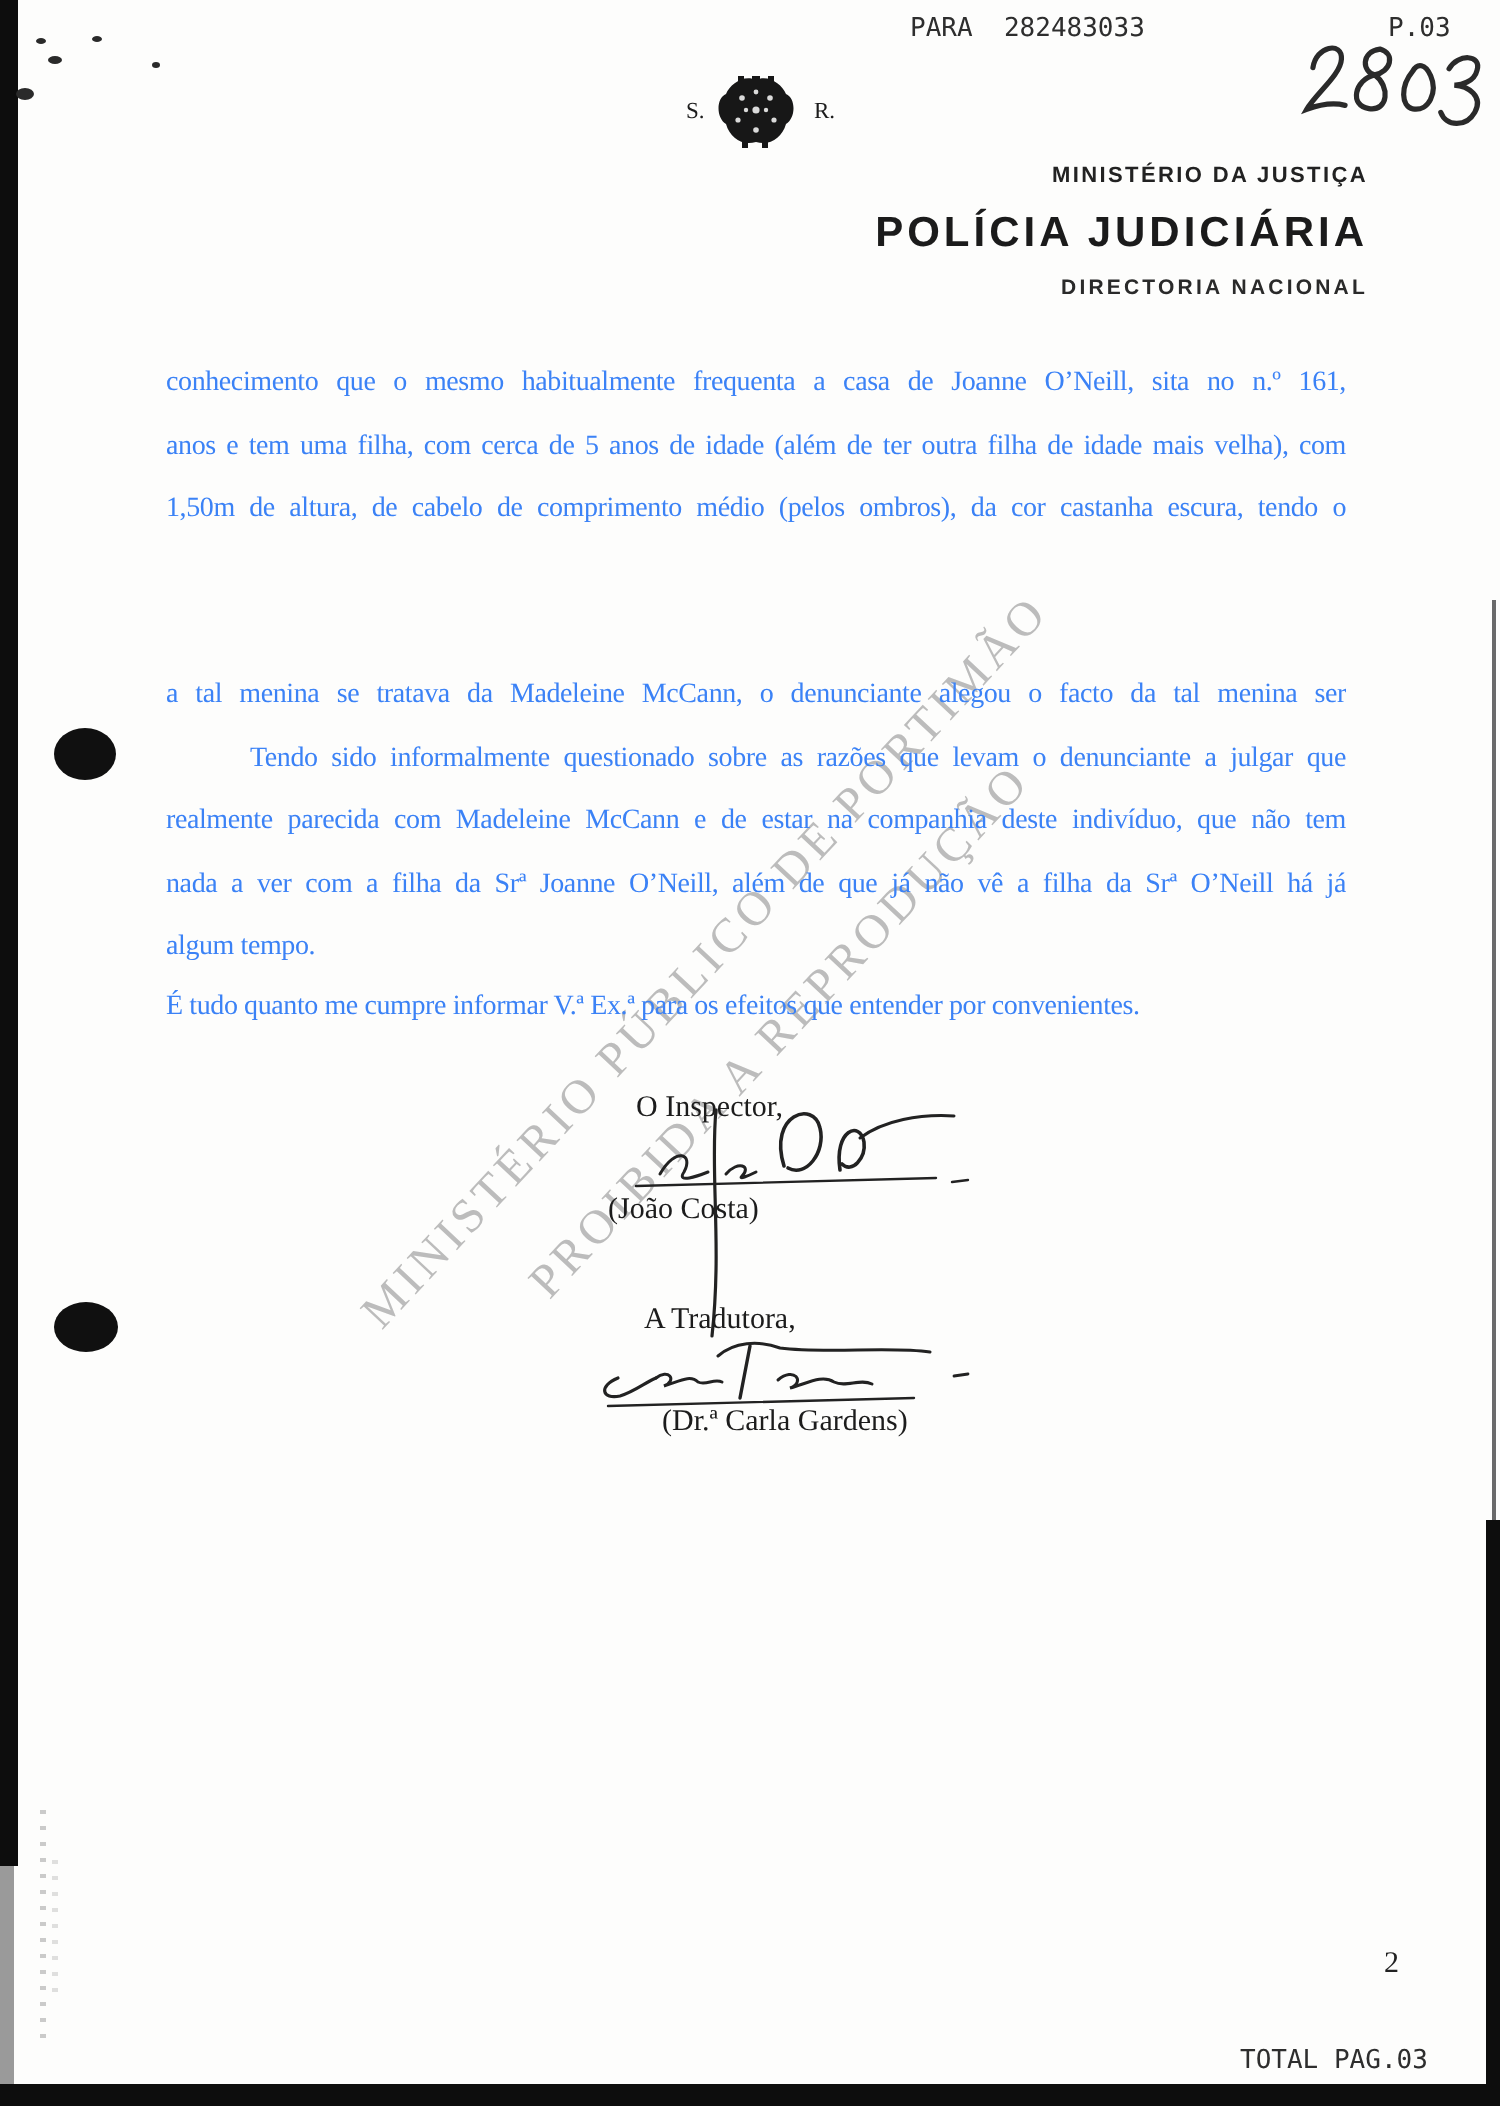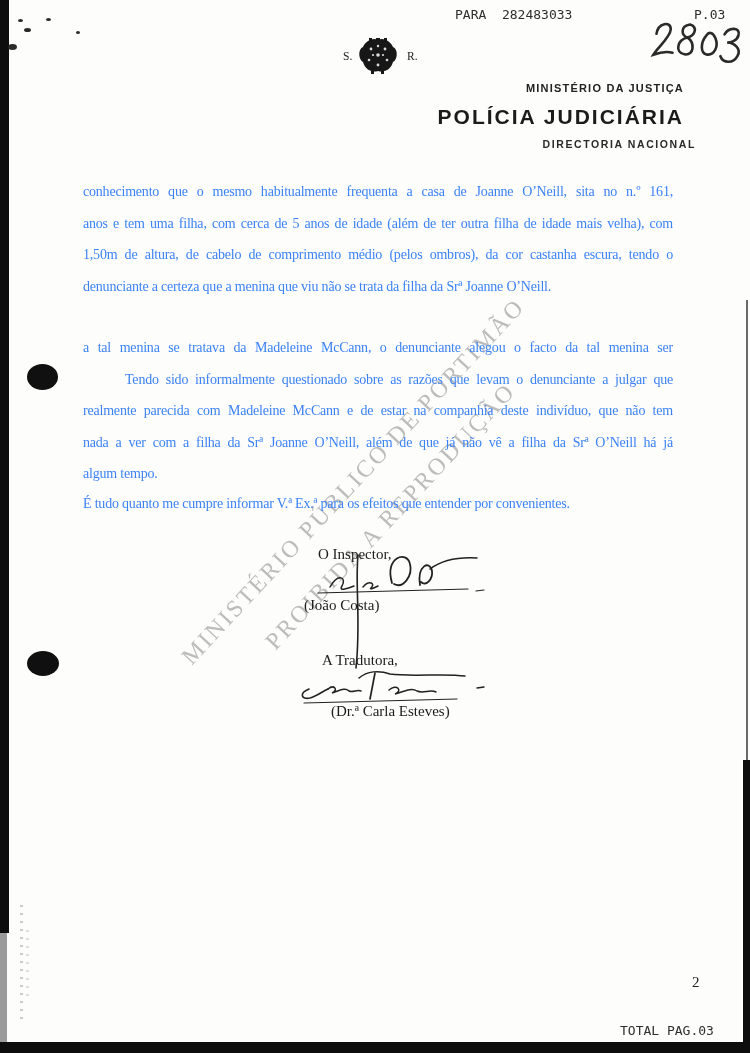--- a/index.html
+++ b/index.html
@@ -18,21 +18,21 @@
   .speck{background:#2a2a2a;border-radius:50%;}
   .stamp-marks{width:3px;background:repeating-linear-gradient(180deg,rgba(0,0,0,.20) 0 2px,transparent 2px 8px);}
   
   .fax{font-family:"DejaVu Sans Mono","Liberation Mono",monospace;font-size:13px;color:#2e2e2e;white-space:pre;}
   .hand-num{left:648px;top:20px;}
   
   .center{left:0;width:684px;text-align:right;}
   .lh-initial{font-size:11.5px;color:#1c1c1c;}
   .ministry{font-family:"Liberation Sans","DejaVu Sans",sans-serif;font-weight:bold;font-size:11px;letter-spacing:1.2px;color:#222;}
   .org{font-family:"Liberation Sans","DejaVu Sans",sans-serif;font-weight:bold;font-size:21px;letter-spacing:2px;color:#1b1b1b;}
-  .dept{font-family:"Liberation Sans","DejaVu Sans",sans-serif;font-weight:bold;font-size:10.5px;letter-spacing:1.6px;color:#2a2a2a;padding-left:12px;}
+  .dept{font-family:"Liberation Sans","DejaVu Sans",sans-serif;font-weight:bold;font-size:10.5px;letter-spacing:1.6px;color:#2a2a2a;}
   
   .watermark{
     left:112px;top:460px;width:520px;display:flex;flex-direction:column;align-items:center;gap:24px;
     transform:rotate(-47deg);font-family:"Liberation Serif","DejaVu Serif",serif;
     font-size:24px;letter-spacing:2.5px;color:rgba(128,128,128,0.52);white-space:nowrap;pointer-events:none;
   }
   
   .para{left:83px;width:590px;font-size:14px;line-height:31.5px;letter-spacing:-0.2px;color:#3b82f6;}
   .line{text-align:justify;text-align-last:justify;height:31.5px;overflow:hidden;}
   .line.last{text-align-last:left;}
@@ -110,21 +110,20 @@
 
   <div class="abs watermark">
     <span>MINISTÉRIO PÚBLICO DE PORTIMÃO</span>
     <span>PROIBIDA A REPRODUÇÃO</span>
   </div>
 
   <div class="abs para" style="top:176px;">
     <div class="line">conhecimento que o mesmo habitualmente frequenta a casa de Joanne O’Neill, sita no n.º 161,</div>
     <div class="line">anos e tem uma filha, com cerca de 5 anos de idade (além de ter outra filha de idade mais velha), com</div>
     <div class="line">1,50m de altura, de cabelo de comprimento médio (pelos ombros), da cor castanha escura, tendo o</div>
-    <div class="line last">denunciante a certeza que a menina que viu não se trata da filha da Srª Joanne O’Neill.</div>
   </div>
 
   <div class="abs para" style="top:332px;">
     <div class="line">a tal menina se tratava da Madeleine McCann, o denunciante alegou o facto da tal menina ser</div>
     <div class="line indent">Tendo sido informalmente questionado sobre as razões que levam o denunciante a julgar que</div>
     <div class="line">realmente parecida com Madeleine McCann e de estar na companhia deste indivíduo, que não tem</div>
     <div class="line">nada a ver com a filha da Srª Joanne O’Neill, além de que já não vê a filha da Srª O’Neill há já</div>
     <div class="line last">algum tempo.</div>
   </div>
 
@@ -152,19 +151,19 @@
     <g fill="none" stroke="#222" stroke-linecap="round">
       <path d="M14,21 C4,25 6,32 15,30 C22,28 28,23 33,21" stroke-width="1.6"></path>
       <path d="M33,21 C39,16 44,22 37,25 C44,23 50,19 54,23 C58,25 62,21 66,23" stroke-width="1.5"></path>
       <path d="M80,5 L75,31" stroke-width="1.7"></path>
       <path d="M64,10 C72,3 84,2 95,6 C118,9 150,5 170,8" stroke-width="1.5"></path>
       <path d="M94,22 C102,15 108,23 100,26 C108,24 116,19 122,23 C128,26 135,21 141,24" stroke-width="1.5"></path>
       <path d="M9,35 L162,31" stroke-width="1.2"></path>
       <path d="M182,20 L189,19" stroke-width="1.4"></path>
     </g>
   </svg>
-  <div class="abs sig-label" style="left:331px;top:703px;">(Dr.ª Carla Esteves)</div>
+  <div class="abs sig-label" style="left:331px;top:703px;">(Dr.ª Carla Gardens)</div>
 
   <div class="abs pagenum" style="left:692px;top:974px;">2</div>
 
   <div class="abs fax" style="left:620px;top:1023px;">TOTAL PAG.03</div>
 
 </div>
 
 </body></html>

